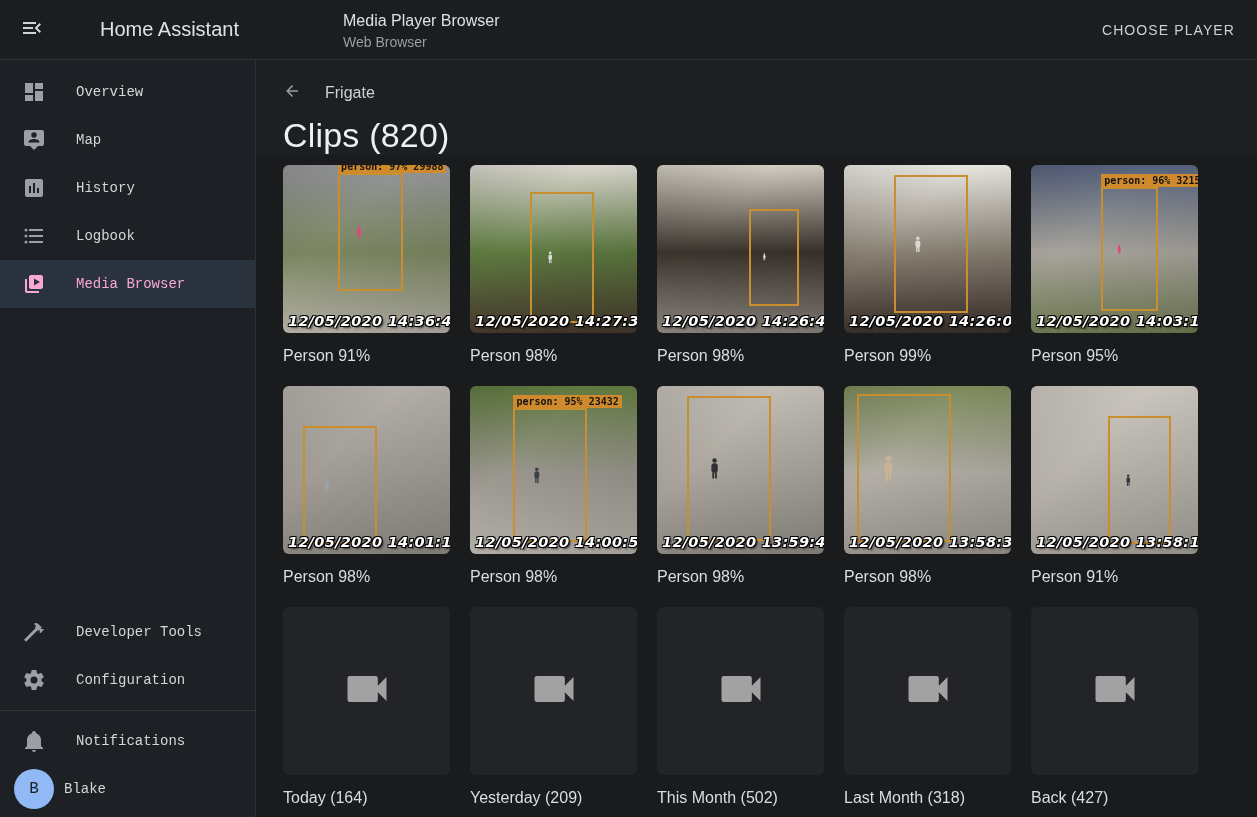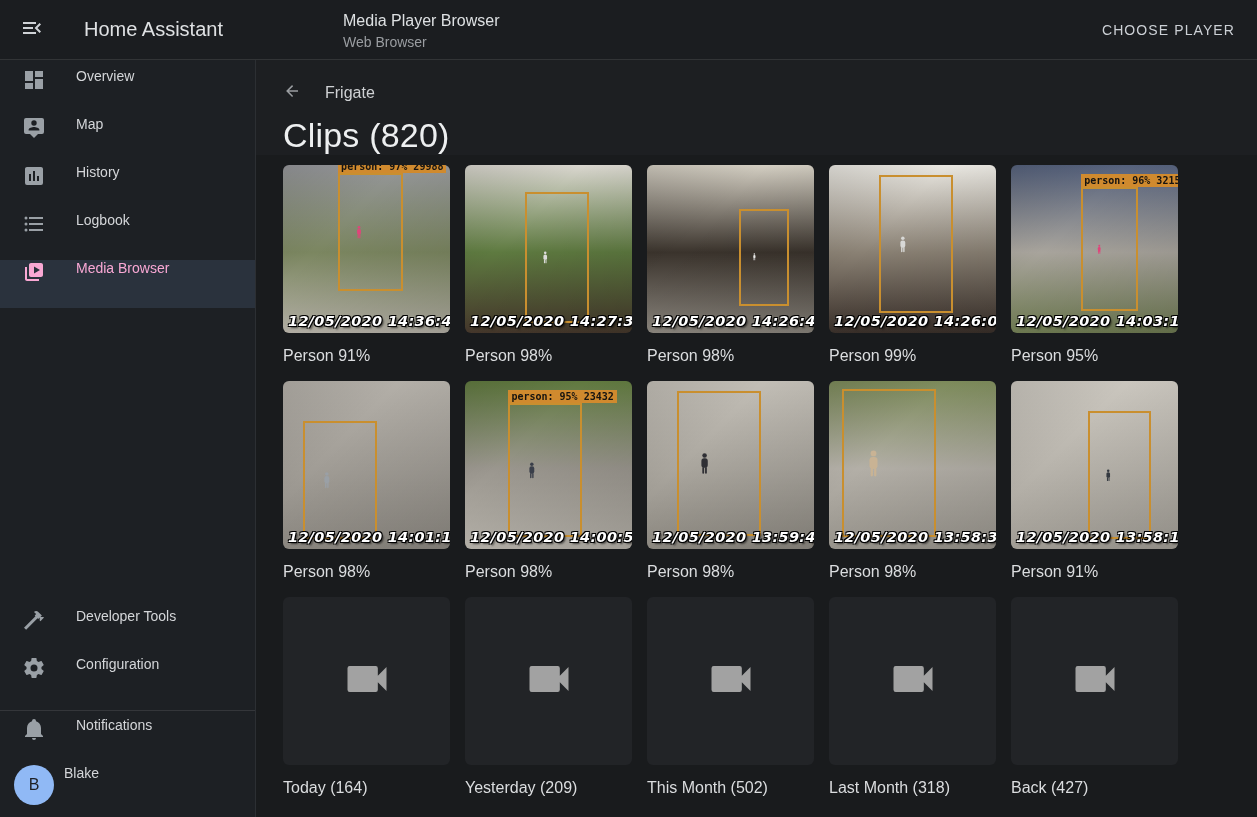--- a/index.html
+++ b/index.html
@@ -18,21 +18,21 @@
     background: #1b1d20;
     display: flex; align-items: center;
     position: relative;
     border-bottom: 1px solid rgba(255,255,255,0.10);
   }
   .menu-btn {
     width: 64px; height: 60px; display: flex; align-items: center; justify-content: center;
     background: none; border: none; cursor: pointer; color: #cfd2d6;
   }
   .menu-btn svg { width: 24px; height: 24px; fill: currentColor; }
-  .app-title { font-size: 20px; color: #dfe1e3; margin-left: 20px; }
+  .app-title { font-size: 20px; color: #dfe1e3; margin-left: 36px; }
   .page-heading { position: absolute; left: 343px; top: 9px; }
   .page-heading .t1 { font-size: 16px; color: #dde0e2; display: block; line-height: 24px; }
   .page-heading .t2 { font-size: 14px; color: #9a9da1; display: block; line-height: 18px; }
   .choose-player {
     margin-left: auto; margin-right: 14px;
     background: none; border: none; cursor: pointer;
     color: #ccd0d5; font-size: 14px; font-weight: 500;
     letter-spacing: 1.1px; padding: 10px 8px;
     font-family: "Liberation Sans", sans-serif;
   }
@@ -42,22 +42,22 @@
 
   
   .sidebar {
     width: 256px; flex: 0 0 256px;
     background: #1d2024;
     border-right: 1px solid rgba(255,255,255,0.07);
     display: flex; flex-direction: column;
     padding-top: 8px;
   }
   .nav-item {
-    height: 48px; display: flex; cursor: pointer;
-    color: #d4d6d9; font-size: 14px;
+    height: 48px; display: flex; align-items: center; cursor: pointer;
+    color: #d4d6d9; font-size: 14px; font-family: Liberation Mono, monospace;
   }
   .nav-item .nav-icon {
     width: 24px; height: 24px; margin-left: 22px; color: #9aa0a6; flex: 0 0 24px;
   }
   .nav-item .nav-icon svg { width: 24px; height: 24px; fill: currentColor; }
   .nav-item .nav-label { margin-left: 30px; }
   .nav-item.selected { background: rgba(138,180,248,0.12); }
   .nav-item.selected, .nav-item.selected .nav-icon { color: #f9a8d4; }
   .sidebar .spacer { flex: 1; }
   .sidebar-divider { height: 1px; background: rgba(255,255,255,0.10); margin: 6px 0; }
@@ -78,21 +78,21 @@
     color: #cfd1d4; font-size: 16px; font-family: "Liberation Sans", sans-serif;
     padding: 0;
   }
   .breadcrumb svg { width: 18px; height: 18px; fill: #9a9da1; }
   .page-title { font-size: 34px; font-weight: 400; color: #edeff0; margin-top: 12px; letter-spacing: 0.2px; }
 
   .content { flex: 1; padding: 10px 0 0 27px; overflow: hidden; }
   .grid {
     display: grid;
     grid-template-columns: repeat(5, 167px);
-    column-gap: 20px; row-gap: 20px; gap: 15px;
+    column-gap: 20px; row-gap: 20px;
   }
   .card { cursor: pointer; }
   .thumb {
     width: 167px; height: 168px; border-radius: 6px; overflow: hidden; position: relative;
   }
   .thumb .shade {
     position: absolute; inset: 0;
     background: linear-gradient(135deg, rgba(0,0,0,0.10) 0%, rgba(0,0,0,0) 35%, rgba(0,0,0,0.12) 100%);
   }
   .bbox { position: absolute; border: 2px solid #c98f2f; }

